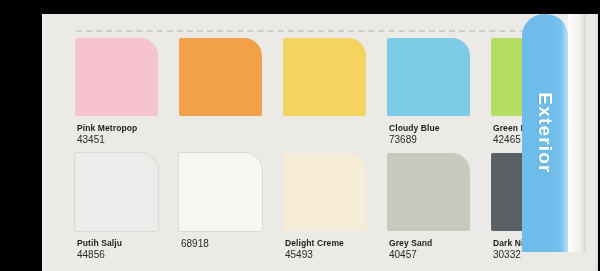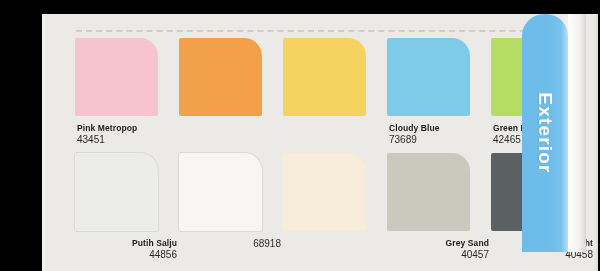--- a/index.html
+++ b/index.html
@@ -50,21 +50,21 @@
   .grid {
     position: absolute;
     left: 33px; top: 24px;
     width: 490px; height: 226px;
   }
   .row {
     position: absolute;
     left: 0; width: 490px; height: 112px;
   }
   .row.row1 { top: 0; }
-  .row.row2 { top: 112px; text-align: right; }
+  .row.row2 { top: 112px; }
 
   .cell {
     position: absolute;
     top: 0; width: 104px; height: 112px;
   }
   .cell.c0 { left: 0; }
   .cell.c1 { left: 104px; }
   .cell.c2 { left: 208px; }
   .cell.c3 { left: 312px; }
   .cell.c4 { left: 416px; }
@@ -192,33 +192,37 @@
           </div>
         </div>
         <div class="cell c1">
           <div class="swatch pale" style="background-color: rgb(248, 246, 242);"></div>
           <div class="labels">
             <div class="code">68918</div>
           </div>
         </div>
         <div class="cell c2">
           <div class="swatch" style="background-color: rgb(247, 236, 216);"></div>
+          <div class="labels">
+            <div class="name">Delight Creme</div>
+            <div class="code">45493</div>
+          </div>
         </div>
         <div class="cell c3">
           <div class="swatch" style="background-color: rgb(201, 201, 189);"></div>
           <div class="labels">
             <div class="name">Grey Sand</div>
             <div class="code">40457</div>
           </div>
         </div>
         <div class="cell c4">
           <div class="swatch" style="background-color: rgb(91, 97, 99);"></div>
           <div class="labels">
             <div class="name">Dark Night</div>
-            <div class="code">40458</div>
+            <div class="code">30332</div>
           </div>
         </div>
       </div>
 
     </div>
   </div>
 
   <div class="tab-gutter"></div>
 
   <div class="tab" style="background: linear-gradient(to right, rgb(110, 188, 234) 0%, rgb(110, 188, 234) 60%, rgb(126, 198, 238) 100%);">

